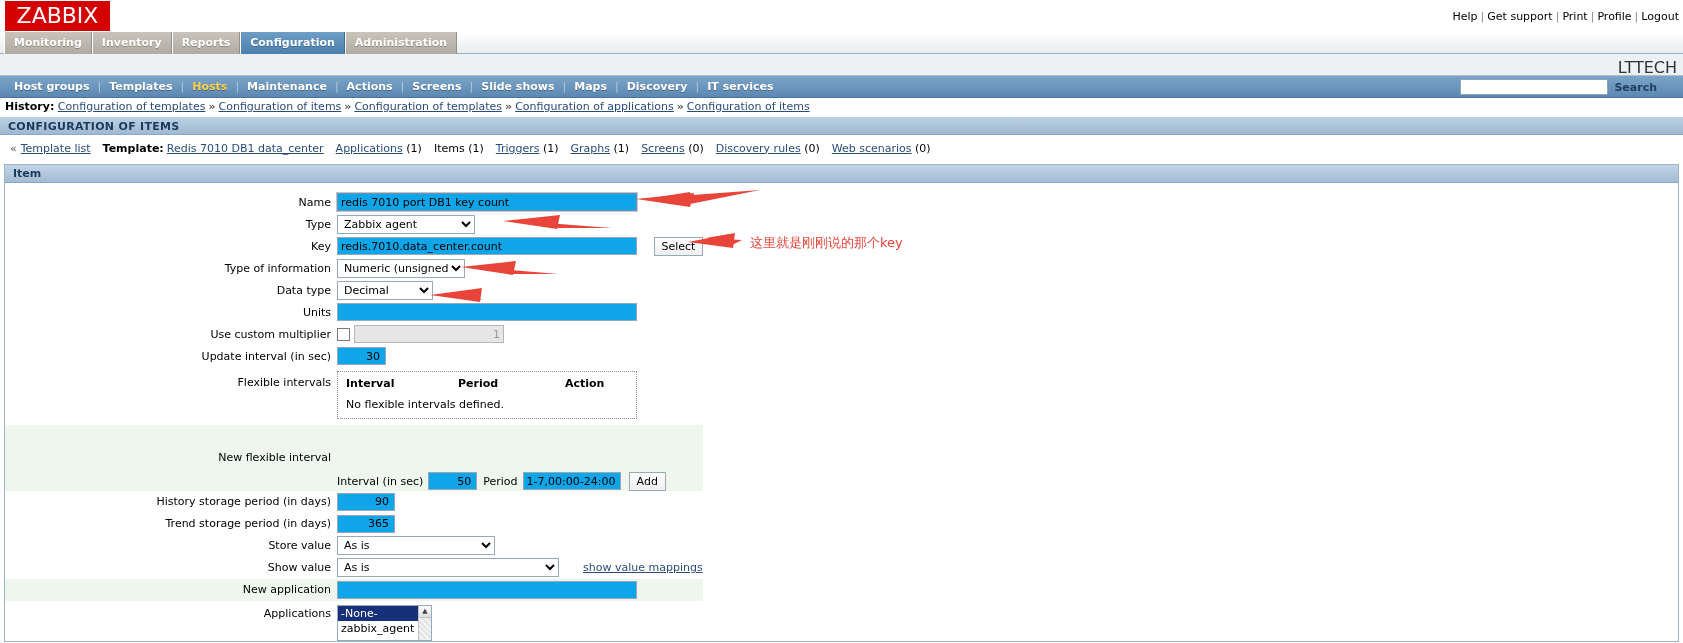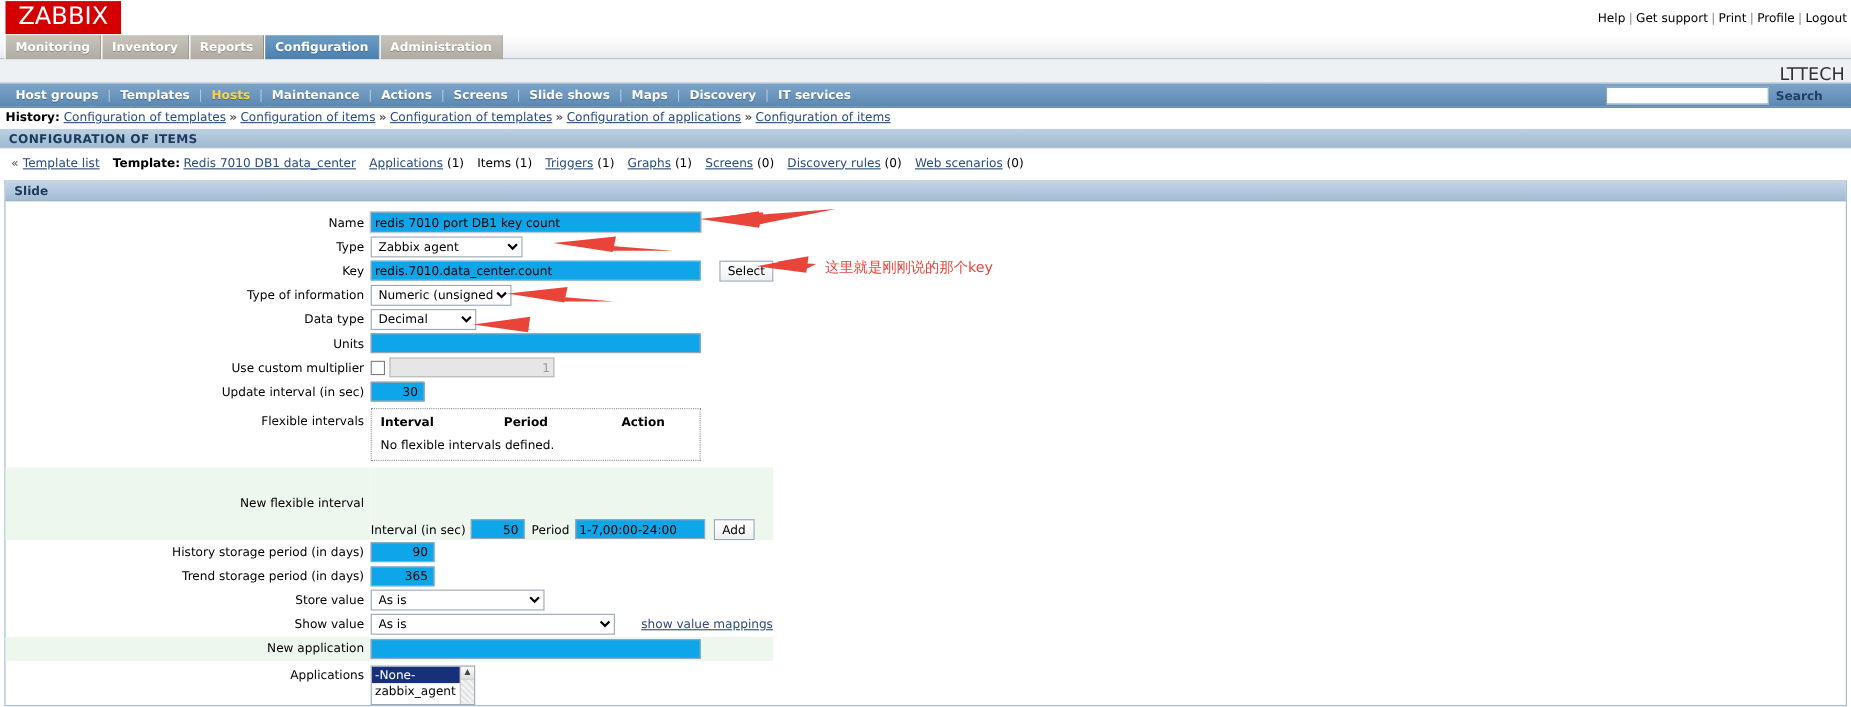--- a/index.html
+++ b/index.html
@@ -349,21 +349,21 @@
   <span class="seg"><a>Applications</a> <span class="cnt">(1)</span></span>
   <span class="seg"><span>Items</span> <span class="cnt">(1)</span></span>
   <span class="seg"><a>Triggers</a> <span class="cnt">(1)</span></span>
   <span class="seg"><a>Graphs</a> <span class="cnt">(1)</span></span>
   <span class="seg"><a>Screens</a> <span class="cnt">(0)</span></span>
   <span class="seg"><a>Discovery rules</a> <span class="cnt">(0)</span></span>
   <span class="seg"><a>Web scenarios</a> <span class="cnt">(0)</span></span>
 </div>
 
 <div class="panel">
-  <div class="panelhdr">Slide</div>
+  <div class="panelhdr">Item</div>
   <div class="formwrap">
     <table class="formtbl">
 
       <tbody>
           <tr class="frow">
         <td class="rowlabel">Name</td>
         <td class="rowfield">
           <input class="txt wide focused" type="text" value="redis 7010 port DB1 key count" style="">
         </td>
       </tr>
@@ -434,21 +434,21 @@
               <span>Action</span>
             </div>
             <div class="flexnone">No flexible intervals defined.</div>
           </div>
         </td>
       </tr>
 
       <tr class="frow shaded">
         <td class="rowlabel">New flexible interval</td>
         <td class="rowfield">
-          <span class="inline-lbl">Interval (in sec)</span><input class="txt num" type="text" value="50" style=""><span class="inline-lbl pad">Period</span><input class="txt" style="width: 118px; margin-top: 47px;" type="text" value="1-7,00:00-24:00"><button class="btn" style="margin-left:8px">Add</button>
+          <span class="inline-lbl">Interval (in sec)</span><input class="txt num" type="text" value="50" style=""><span class="inline-lbl pad">Period</span><input class="txt" style="width: 98px; margin-top: 47px;" type="text" value="1-7,00:00-24:00"><button class="btn" style="margin-left:8px">Add</button>
         </td>
       </tr>
 
       <tr class="frow">
         <td class="rowlabel">History storage period (in days)</td>
         <td class="rowfield">
           <input class="txt num" style="width: 58px;" type="text" value="90">
         </td>
       </tr>
 

